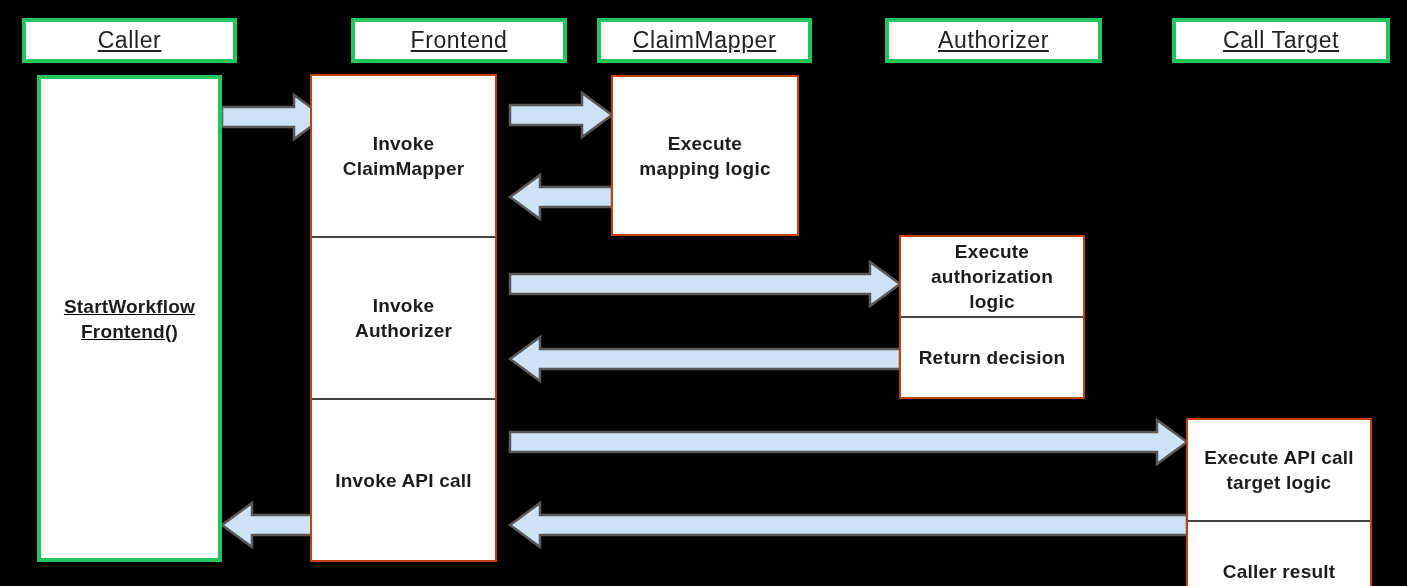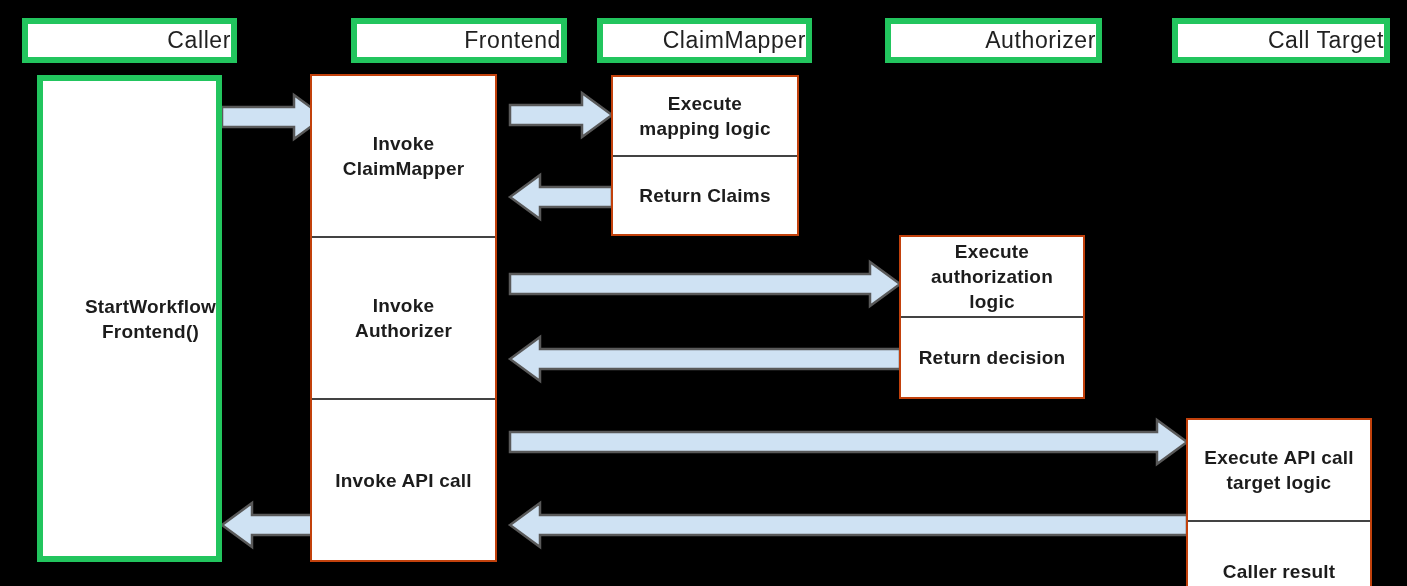--- a/index.html
+++ b/index.html
@@ -24,24 +24,25 @@
   .arrows polygon {
     fill: #cfe2f3;
     stroke: #595959;
     stroke-width: 2.5;
     stroke-linejoin: miter;
   }
   .box {
     position: absolute;
     box-sizing: border-box;
     background: #ffffff;
-    border: 6px solid #22c55e;
+    border: 4px solid #22c55e;
     display: flex;
     align-items: center;
-    justify-content: flex-end;
+    justify-content: center;
+    text-decoration: underline;
   }
   .header {
     font-size: 23px;
     font-weight: 400;
     letter-spacing: 0.6px;
     color: #212121;
   }
   .stack {
     position: absolute;
     box-sizing: border-box;
@@ -129,23 +130,20 @@
     <div class="cell">
       <span class="label">Invoke API call</span>
     </div>
   </div>
 
   <div class="stack st-claimmapper">
     <div class="cell">
       <span class="label">Execute
 mapping logic</span>
     </div>
-    <div class="cell">
-      <span class="label">Return Claims</span>
-    </div>
   </div>
 
   <div class="stack st-authorizer">
     <div class="cell">
       <span class="label">Execute
 authorization
 logic</span>
     </div>
     <div class="cell">
       <span class="label">Return decision</span>

